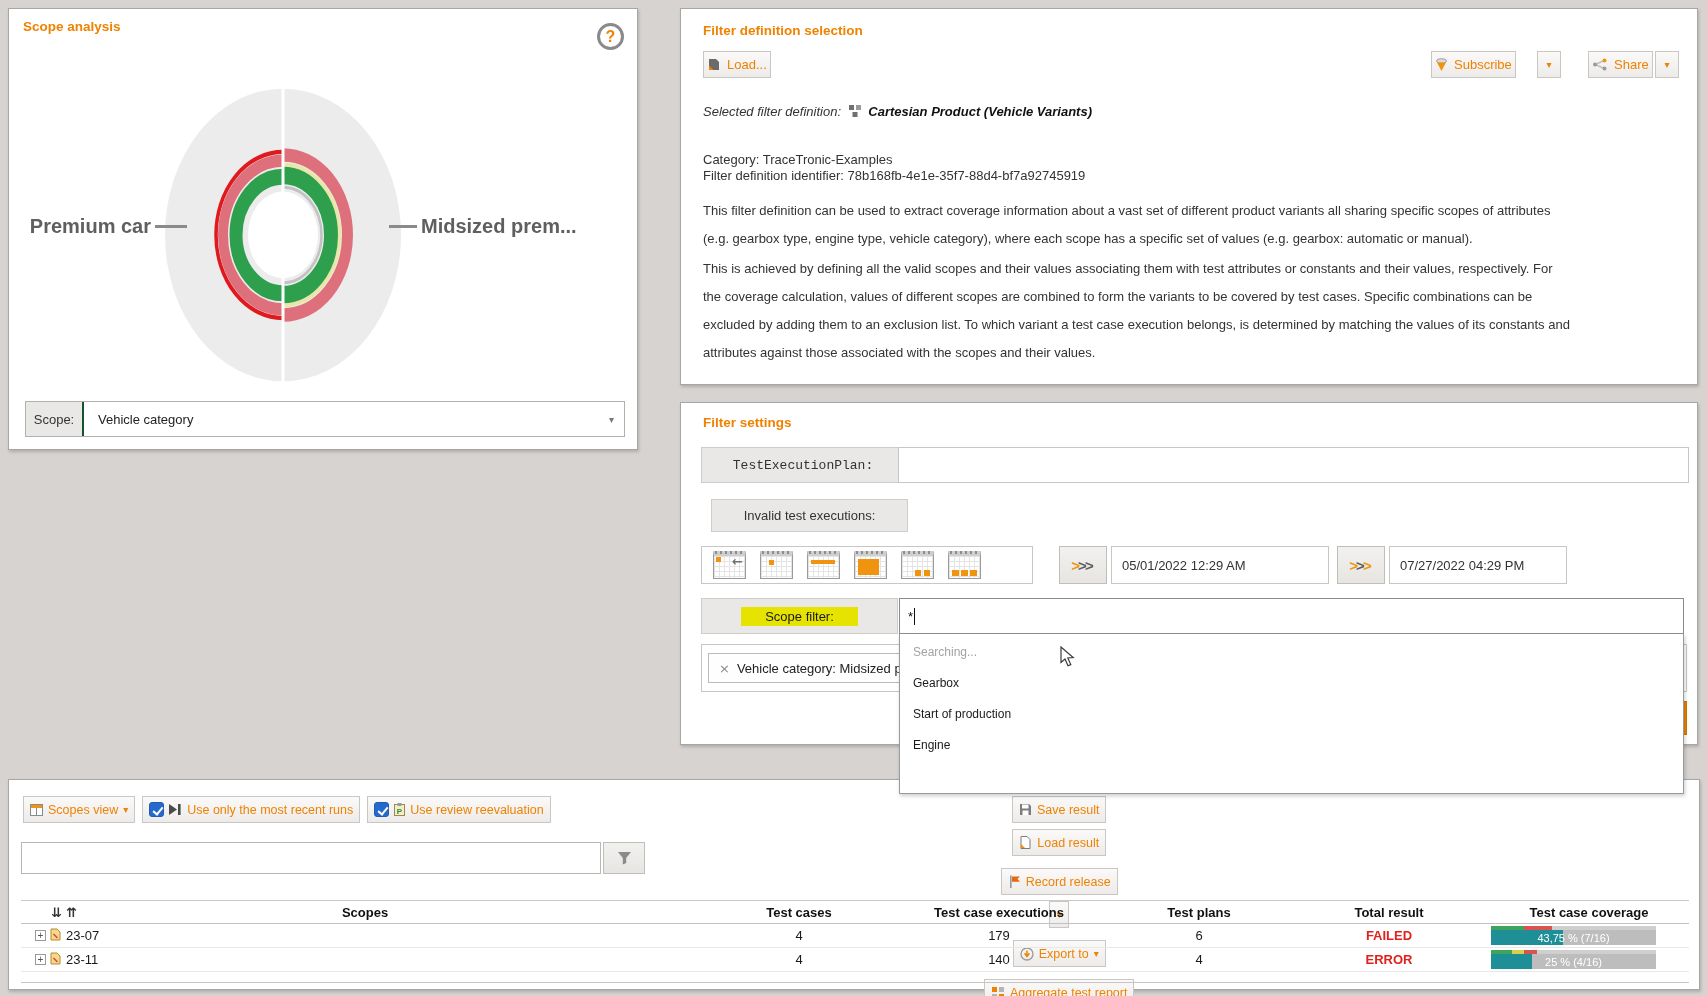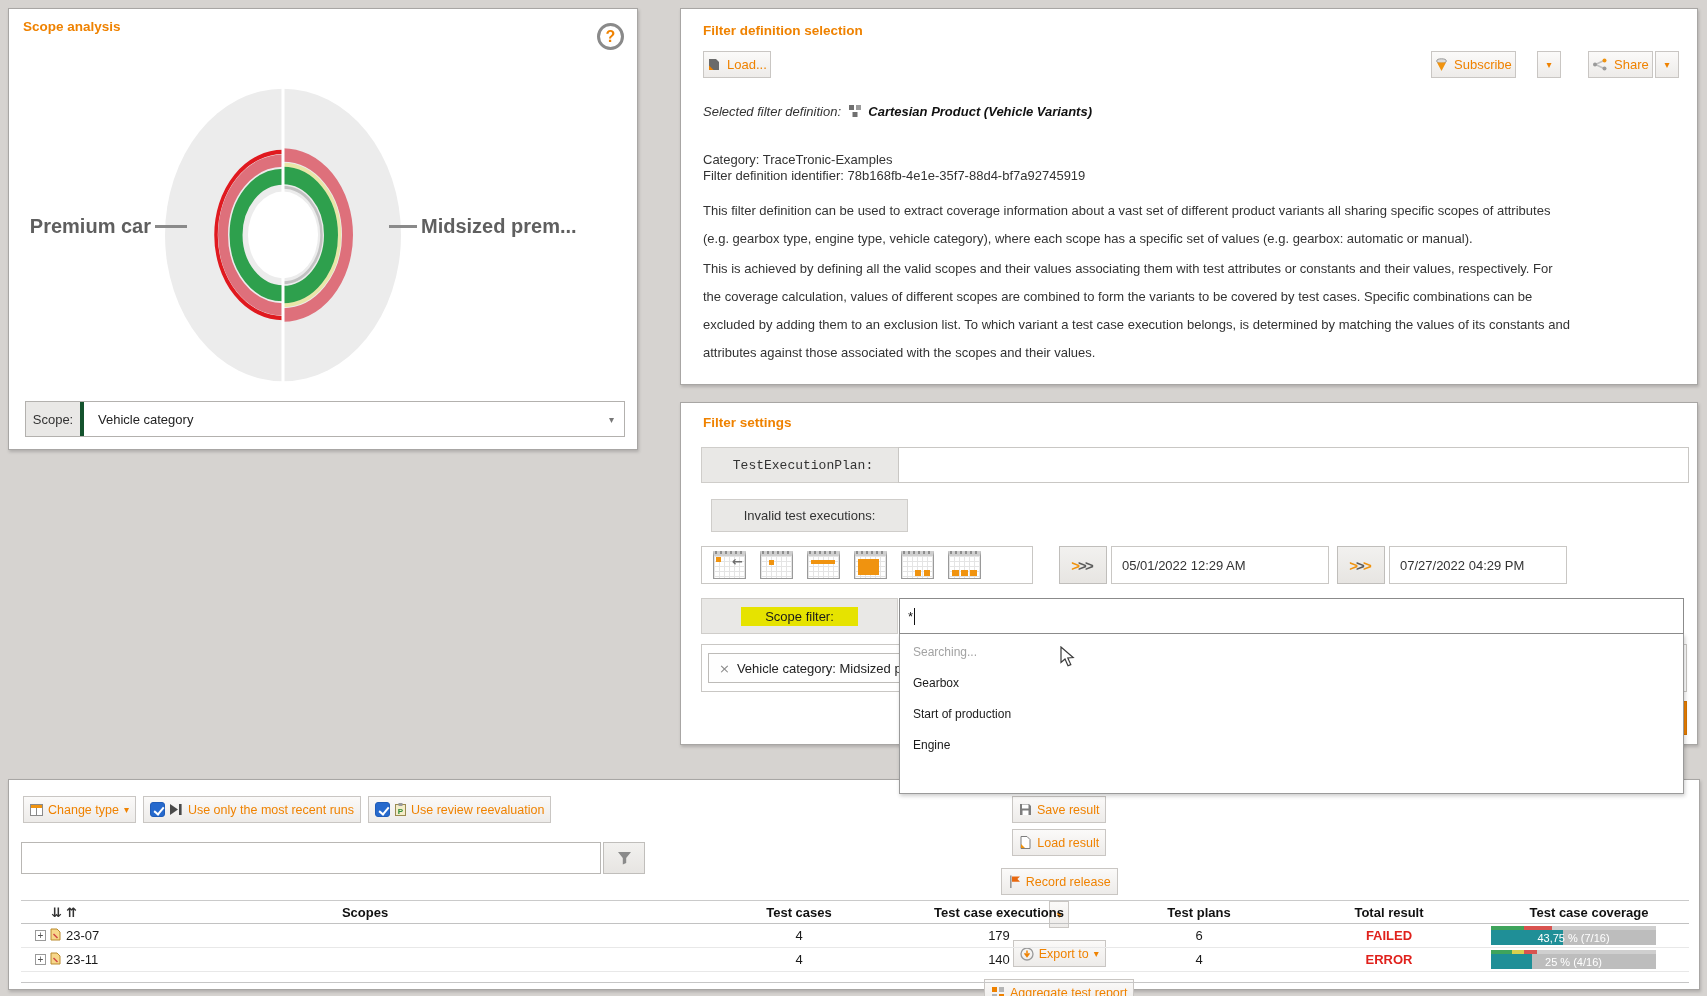--- a/index.html
+++ b/index.html
@@ -17,21 +17,21 @@
   .caret { font-family:"DejaVu Sans", sans-serif; font-size:10px; color:#ef8200; }
   .seg-caret { width:24px; justify-content:center; padding:0; }
   .glabel { background:#e9e8e6; border:1px solid #cfcdca; display:flex; align-items:center; justify-content:center; color:#333; }
   .field { background:#fff; border:1px solid #c9c7c4; display:flex; align-items:center; padding:0 10px; }
   
   .help-circle { position:absolute; width:27px; height:27px; border-radius:50%; border:3px solid #8a8a8a;
                  display:flex; align-items:center; justify-content:center; color:#ef8200; font-weight:bold; font-size:16px; background:#fff; }
   .donut-label { position:absolute; font-weight:bold; font-size:20px; color:#5f5f5f; white-space:nowrap; }
   .label-line { position:absolute; height:3px; background:#8a8a8a; }
   .scope-row { position:absolute; display:flex; border:1px solid #b3b1ae; background:#fff; }
-  .scope-row .glabel { width:58px; border:none; border-right:4px solid #14532d; }
+  .scope-row .glabel { width:58px; border:none; border-right:2px solid #14532d; }
   .scope-row .sel { flex:1; display:flex; align-items:center; padding:0 14px; color:#222; position:relative; }
   .scope-row .sel .caret { position:absolute; right:10px; color:#777; }
   
   .radio { width:14px; height:14px; border-radius:50%; border:1px solid #8a8a8a; background:#fff; display:inline-block; position:relative; flex:none; }
   .radio.on { border-color:#1c6fd0; background:#1c6fd0; box-shadow: inset 0 0 0 2px #fff; }
   .radio-opt { display:inline-flex; align-items:center; gap:5px; color:#222; }
   .cal { width:33px; height:28px; background:#fff; border:1px solid #9a9a9a; border-top:5px solid #cfcfcf; position:relative; flex:none;
          background-image: linear-gradient(#e4e4e4 1px, transparent 1px), linear-gradient(90deg,#e4e4e4 1px, transparent 1px);
          background-size:5px 5px; }
   .cal::before { content:""; position:absolute; left:1px; right:1px; top:-5px; height:3px;
@@ -255,21 +255,21 @@
 
     <div style="position:absolute;left:14px;top:16px;display:flex;gap:7px;">
       <div class="btn toolbar-btn">
         <span class="ico">
           <svg width="13" height="12" viewBox="0 0 13 12">
               <rect x="0.5" y="0.5" width="12" height="11" fill="#fff" stroke="#8a8a8a"></rect>
               <rect x="1" y="1" width="11" height="3" fill="#f0930f"></rect>
               <line x1="6.5" y1="4" x2="6.5" y2="11" stroke="#8a8a8a"></line>
             </svg>
         </span>
-        <span>Change type</span>
+        <span>Scopes view</span>
         <span class="caret">▾</span>
       </div>
       <div class="btn toolbar-btn">
         <span class="cb"></span>
         <span class="ico">
           <svg width="13" height="11" viewBox="0 0 13 11">
               <polygon points="0,0 8,5.5 0,11" fill="#4a4a4a"></polygon>
               <rect x="9" y="0" width="2.6" height="11" fill="#4a4a4a"></rect>
             </svg>
         </span>

